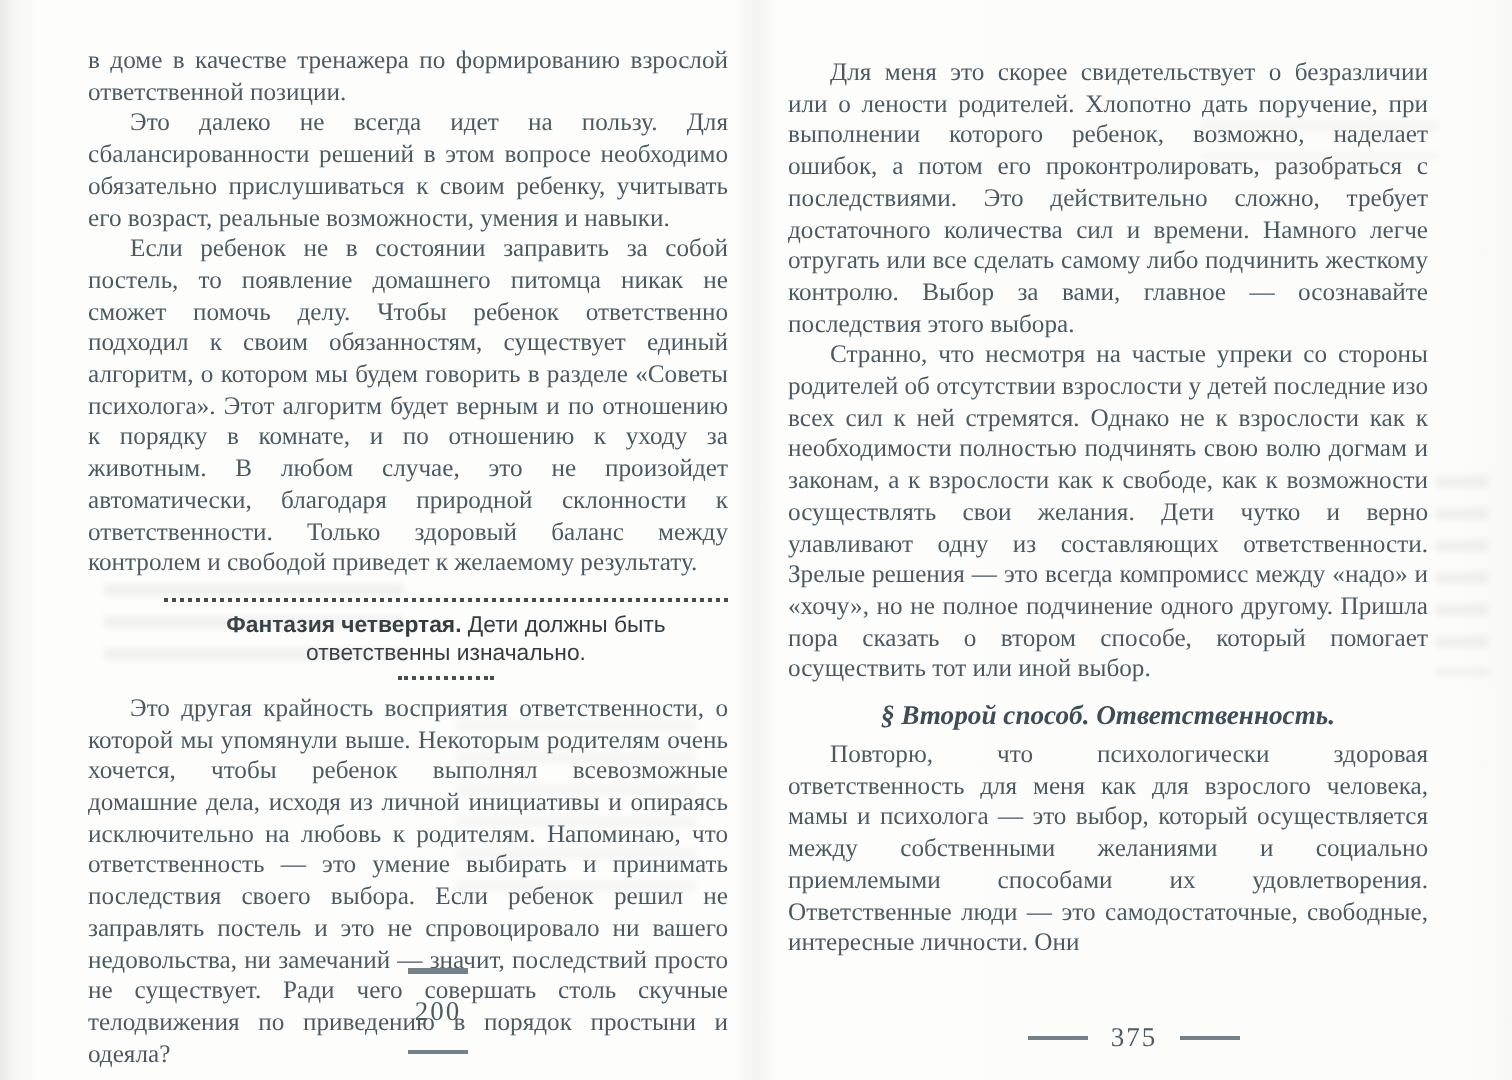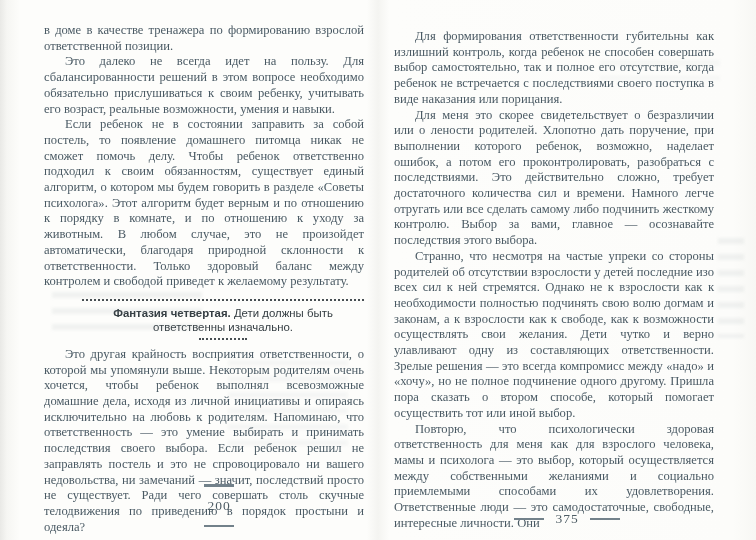--- a/index.html
+++ b/index.html
@@ -123,24 +123,24 @@
     <p class="indent">Это другая крайность восприятия ответственности, о которой мы упомянули выше. Некоторым родителям очень хочется, чтобы ребенок выполнял всевозможные домашние дела, исходя из личной инициативы и опираясь исключительно на любовь к родителям. Напоминаю, что ответственность — это умение выбирать и принимать последствия своего выбора. Если ребенок решил не заправлять постель и это не спровоцировало ни вашего недовольства, ни замечаний — значит, последствий просто не существует. Ради чего совершать столь скучные телодвижения по приведению в порядок простыни и одеяла?</p>
 
     <div class="footer">
       <span class="rule"></span>
       <span class="num">200</span>
       <span class="rule"></span>
     </div>
   </div>
 
   <div class="page page-right">
-    <p class="indent">Для формирования ответственности губительны как излишний контроль, когда ребенок не способен совершать выбор самостоятельно, так и полное его отсутствие, когда ребенок не встречается с последствиями своего поступка в виде наказания или порицания.</p>
     <p class="indent">Для меня это скорее свидетельствует о безразличии или о лености родителей. Хлопотно дать поручение, при выполнении которого ребенок, возможно, наделает ошибок, а потом его проконтролировать, разобраться с последствиями. Это действительно сложно, требует достаточного количества сил и времени. Намного легче отругать или все сделать самому либо подчинить жесткому контролю. Выбор за вами, главное — осознавайте последствия этого выбора.</p>
     <p class="indent">Странно, что несмотря на частые упреки со стороны родителей об отсутствии взрослости у детей последние изо всех сил к ней стремятся. Однако не к взрослости как к необходимости полностью подчинять свою волю догмам и законам, а к взрослости как к свободе, как к возможности осуществлять свои желания. Дети чутко и верно улавливают одну из составляющих ответственности. Зрелые решения — это всегда компромисс между «надо» и «хочу», но не полное подчинение одного другому. Пришла пора сказать о втором способе, который помогает осуществить тот или иной выбор.</p>
 
+    <h3 class="section-heading">§ Второй способ. Ответственность.</h3>
 
     <p class="indent">Повторю, что психологически здоровая ответственность для меня как для взрослого человека, мамы и психолога — это выбор, который осуществляется между собственными желаниями и социально приемлемыми способами их удовлетворения. Ответственные люди — это самодостаточные, свободные, интересные личности. Они</p>
 
     <div class="footer">
       <span class="rule"></span>
       <span class="num">375</span>
       <span class="rule"></span>
     </div>
   </div>
 

